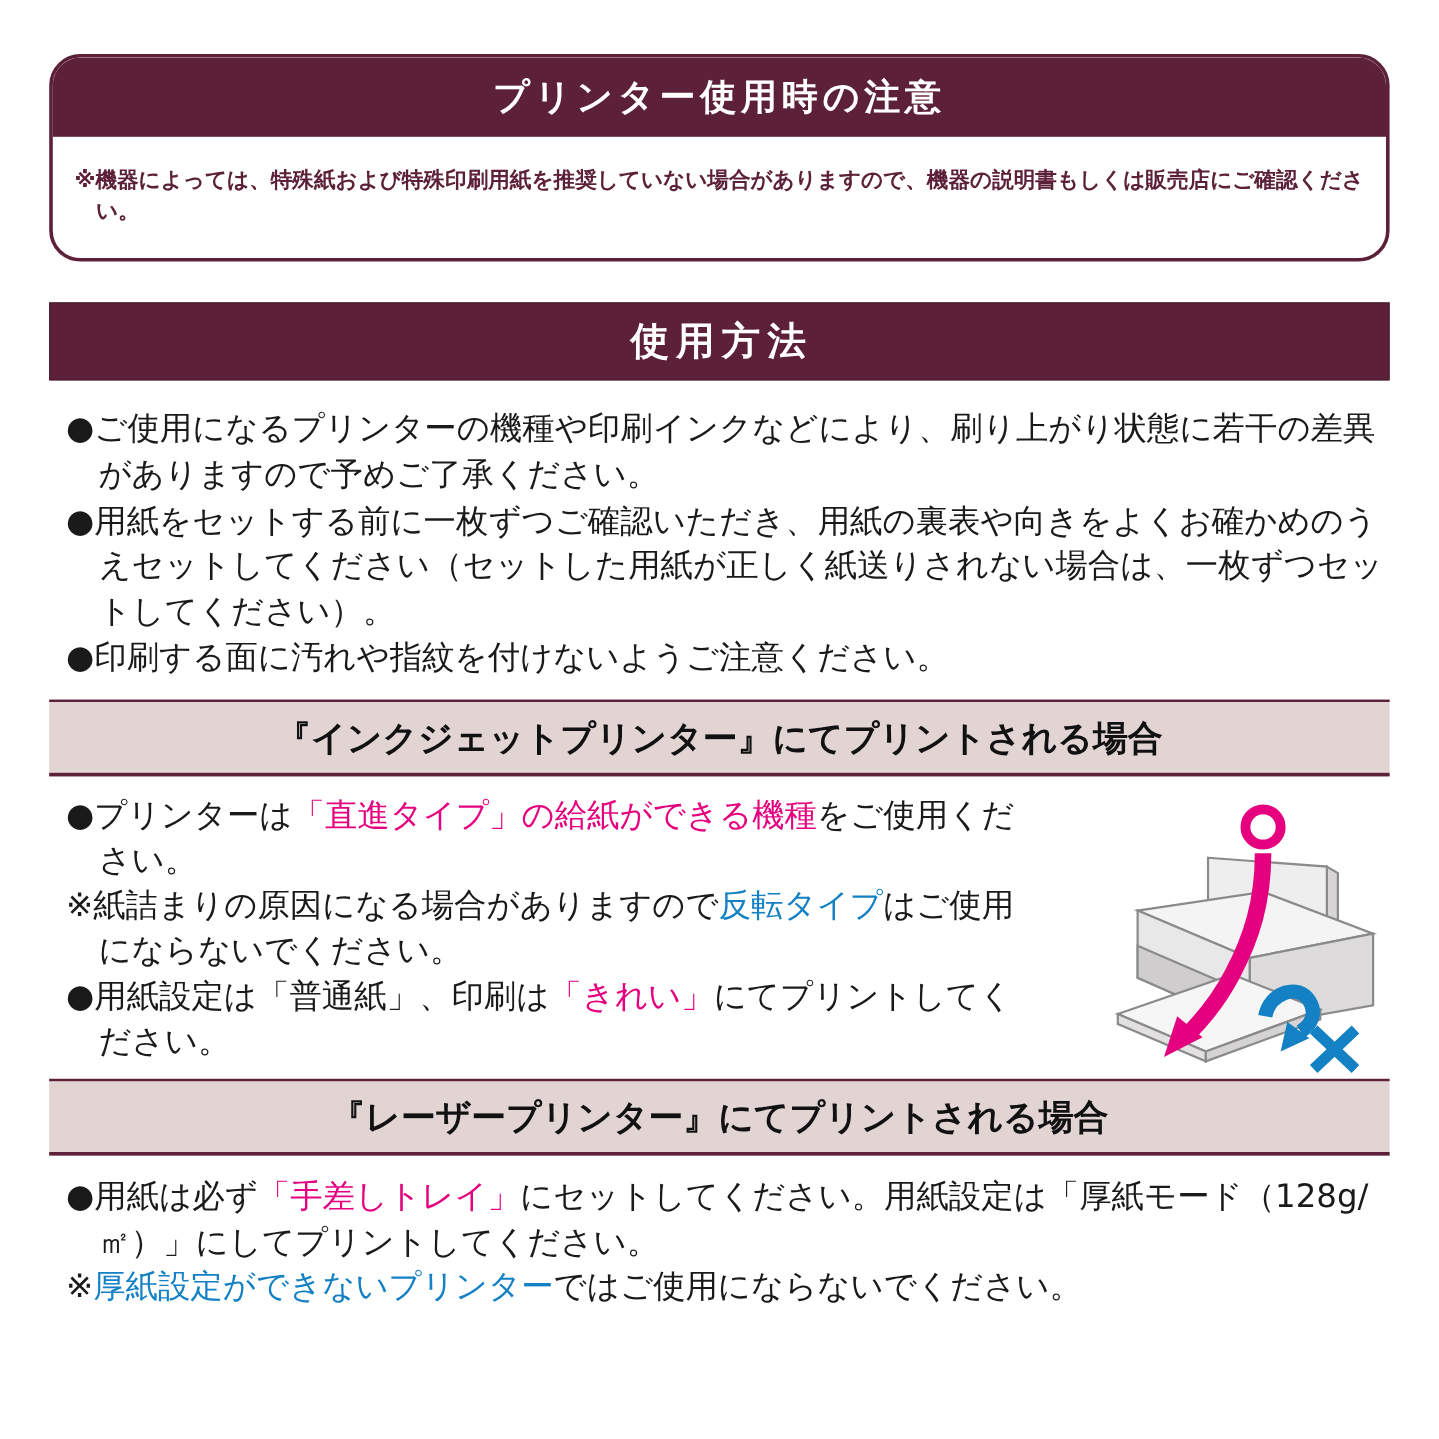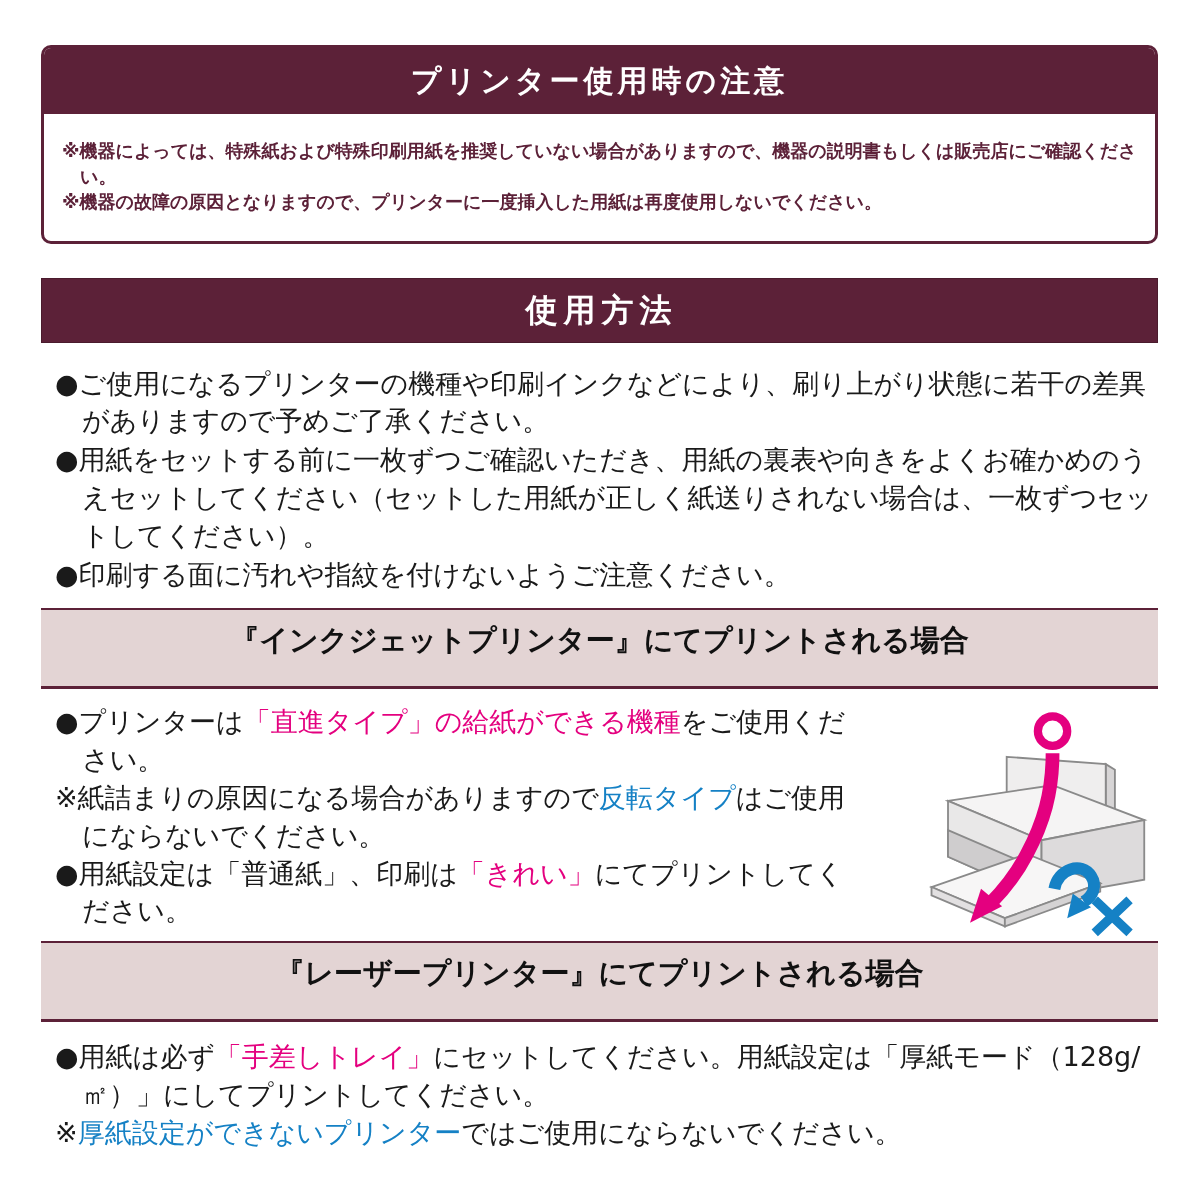--- a/index.html
+++ b/index.html
@@ -16,21 +16,21 @@
     color:var(--ink);
   }
   .page{
     width:1199px;height:1199px;
     padding:45px 41px 0 41px;
   }
 
   
   .notice-box{
     border:3px solid var(--maroon);
-    border-radius:10px;
+    border-radius:26px;
     overflow:hidden;
     background:#ffffff;
   }
   .notice-box .band{
     background:var(--maroon);
     color:#ffffff;
     text-align:center;
     font-size:30px;
     font-weight:bold;
     letter-spacing:4px;
@@ -71,21 +71,21 @@
 
   
   .pink-band{
     background:var(--band_pink);
     border-top:2px solid var(--maroon);
     border-bottom:3px solid var(--maroon);
     text-align:center;
     font-size:29px;
     font-weight:bold;
     color:#111111;
-    padding:11px 0 25px 0;
+    padding:11px 0 8px 0;
   }
   .mt15{margin-top:15px;}
 
   
   .two-col{
     display:flex;
     align-items:flex-start;
     padding:14px 0 0 14px;
     gap:48px;
   }
@@ -111,21 +111,20 @@
 </style>
 </head>
 <body>
 
 <div class="page">
 
   <div class="notice-box">
     <div class="band">プリンター使用時の注意</div>
     <div class="notice-body">
       <div class="hang">※機器によっては、特殊紙および特殊印刷用紙を推奨していない場合がありますので、機器の説明書もしくは販売店にご確認ください。</div>
-      <div class="hang">※機器の故障の原因となりますので、プリンターに一度挿入した用紙は再度使用しないでください。</div>
     </div>
   </div>
 
   <div class="solid-band">使用方法</div>
 
   <div class="usage-list">
     <div class="hang">●ご使用になるプリンターの機種や印刷インクなどにより、刷り上がり状態に若干の差異がありますので予めご了承ください。</div>
     <div class="hang">●用紙をセットする前に一枚ずつご確認いただき、用紙の裏表や向きをよくお確かめのうえセットしてください（セットした用紙が正しく紙送りされない場合は、一枚ずつセットしてください）。</div>
     <div class="hang">●印刷する面に汚れや指紋を付けないようご注意ください。</div>
   </div>

